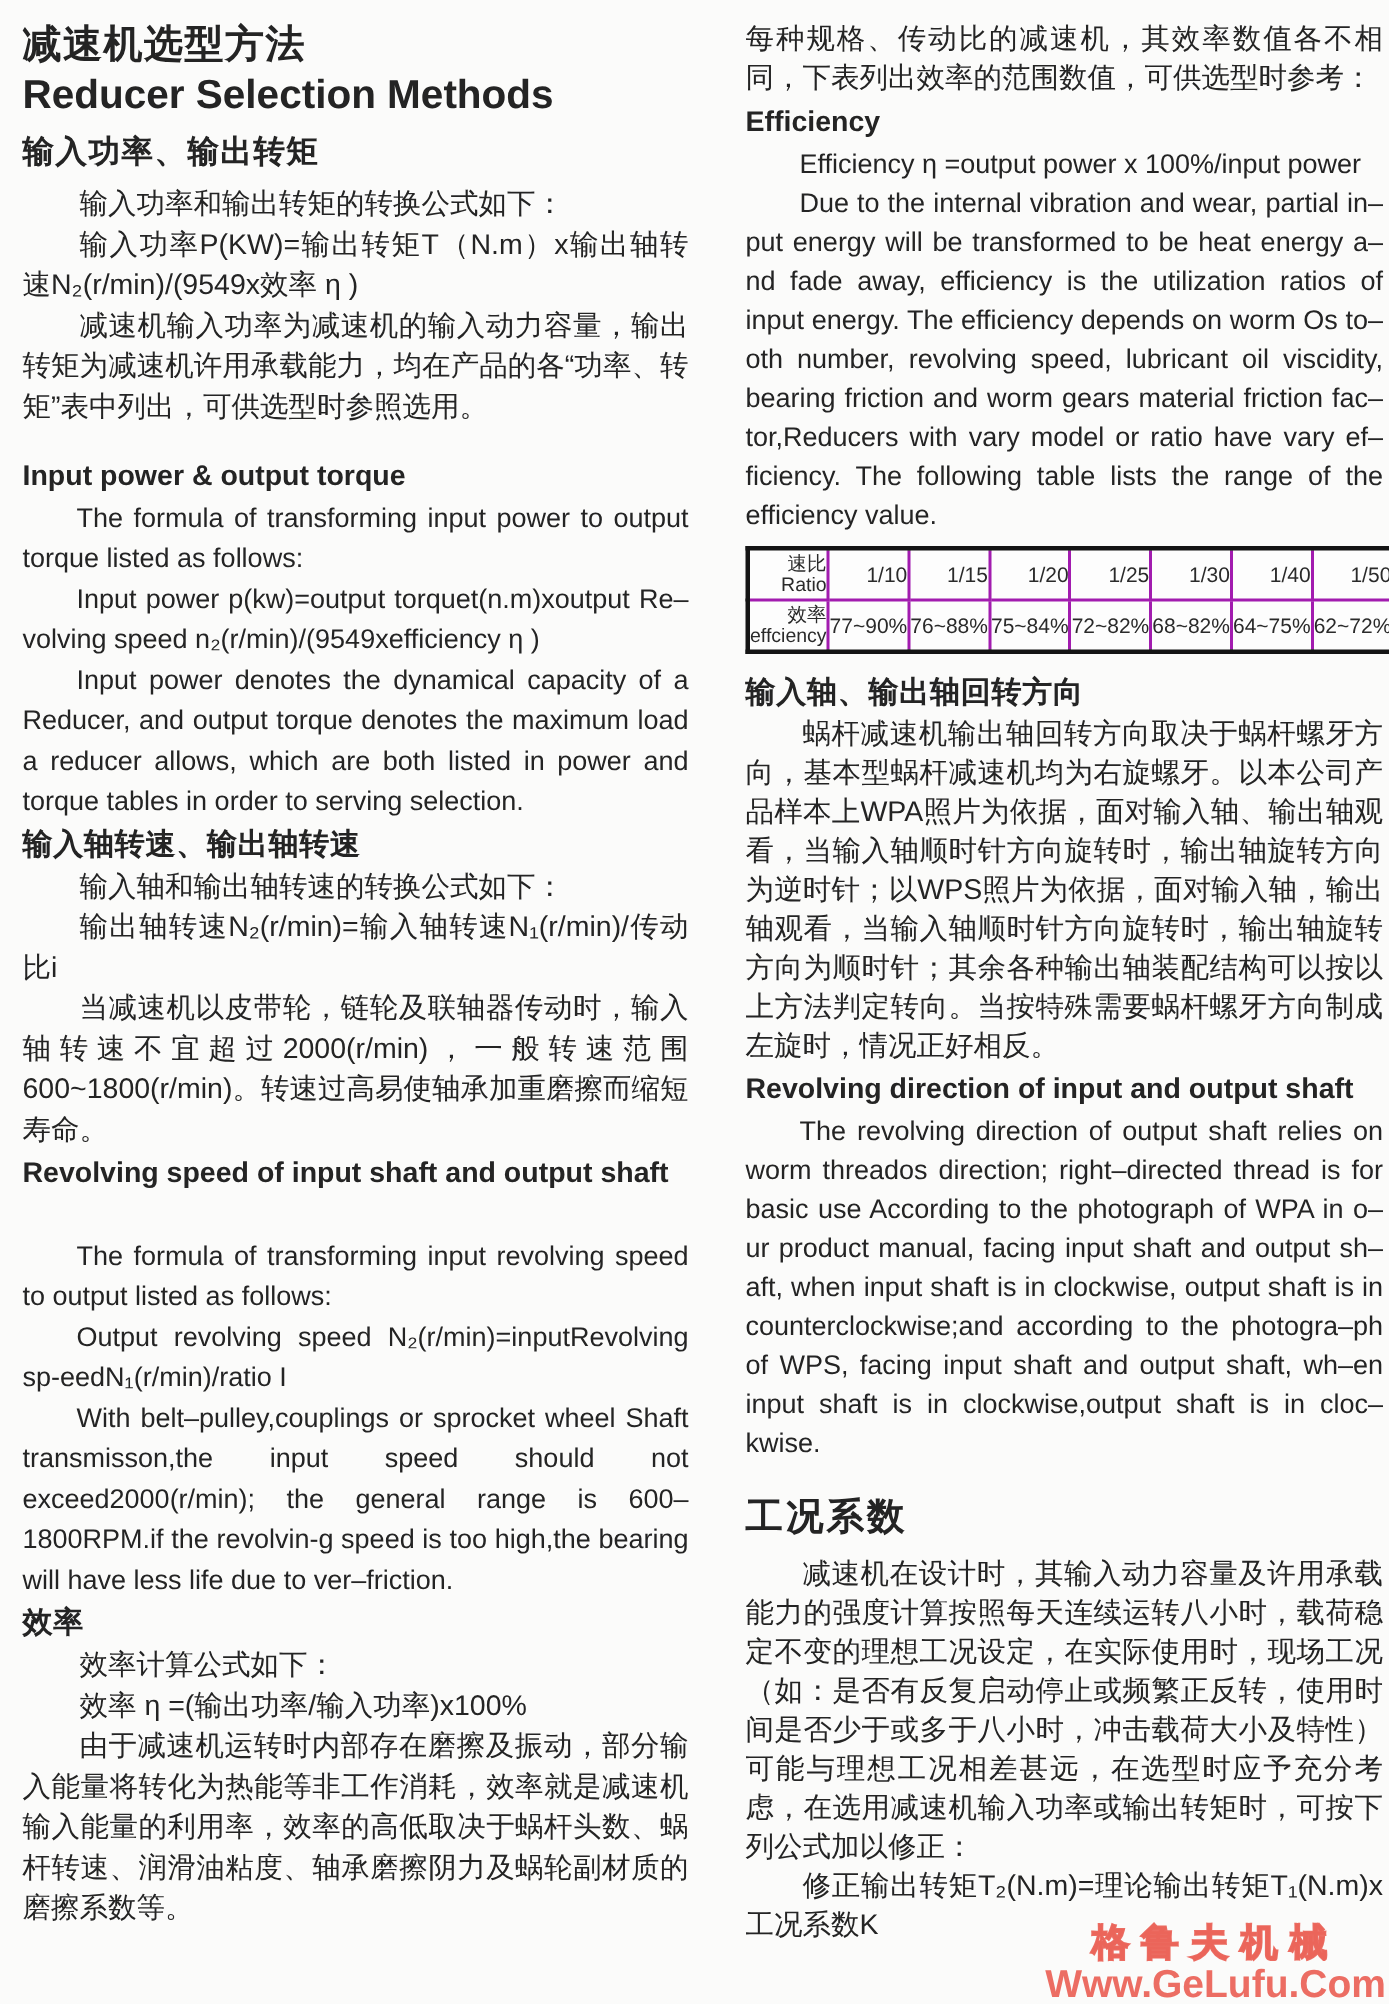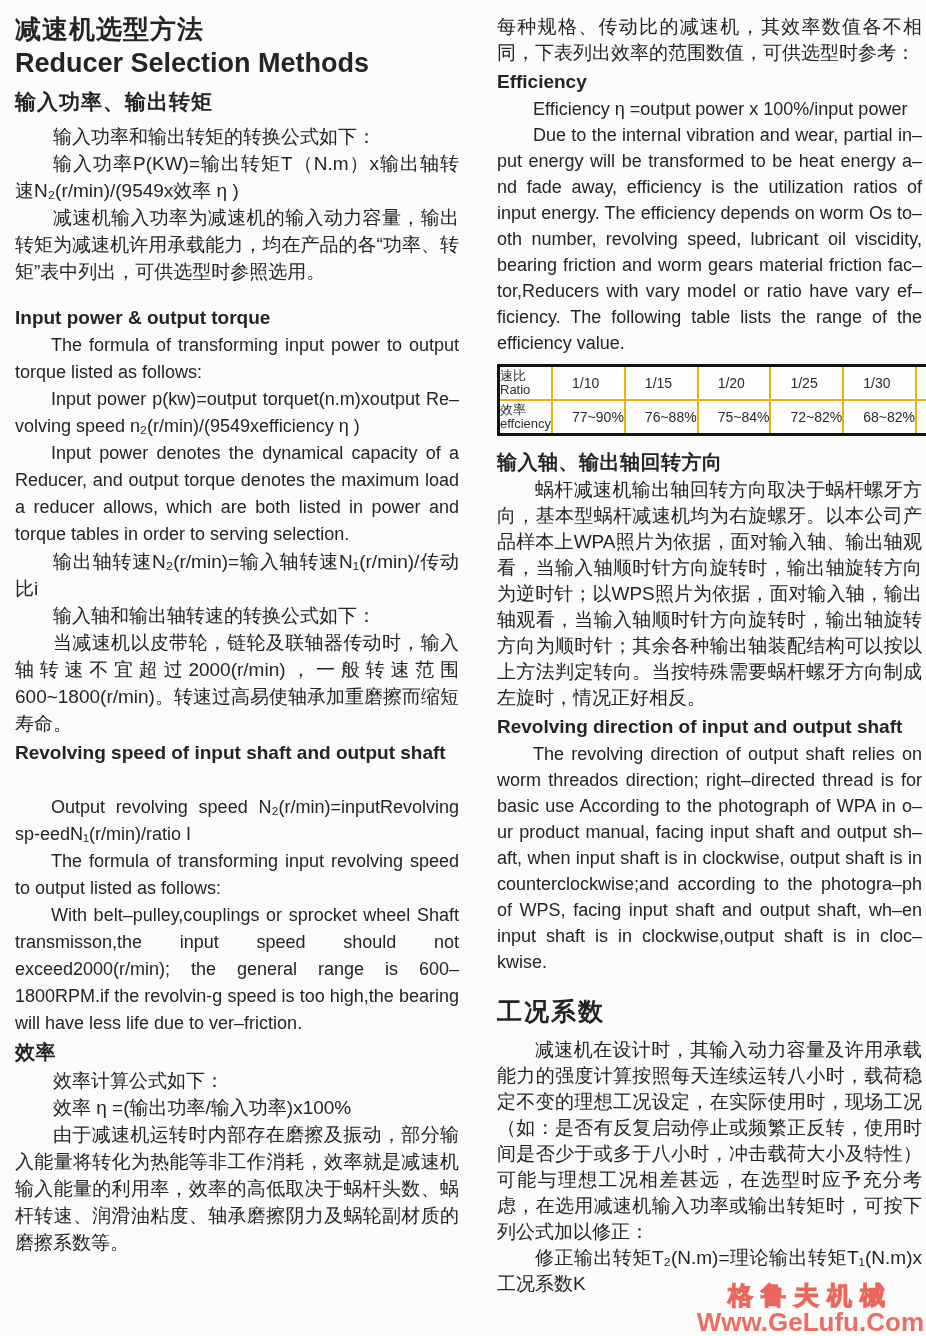--- a/index.html
+++ b/index.html
@@ -35,30 +35,30 @@
   .col-right .p { line-height:26px; }
 
   table.eff-table {
     border-collapse:collapse;
     width:100%;
     margin:8px 0 4px 0;
     border:3px solid #141414;
     background:#fdfdfd;
   }
   table.eff-table td {
-    border:2px solid #eab308;
-    text-align:left;
+    border:2px solid #a21caf;
+    text-align:right;
     vertical-align:middle;
     padding:2px 0;
     font-size:14px;
     line-height:15px;
     color:#2a2a2a;
   }
   table.eff-table td.hdr { font-size:13px; line-height:14px; width:64px; }
-  table.eff-table td.val { font-size:14px;padding-left:19px; }
+  table.eff-table td.val { font-size:14px; }
 
   .watermark {
     position:absolute;
     right:2px; bottom:0px;
     text-align:center;
     z-index:5;
     pointer-events:none;
     line-height:1.05;
   }
   .wm-name {
@@ -86,27 +86,28 @@
 
   <p class="p">输入功率和输出转矩的转换公式如下：</p>
   <p class="p">输入功率P(KW)=输出转矩T（N.m）x输出轴转速N₂(r/min)/(9549x效率 η )</p>
   <p class="p">减速机输入功率为减速机的输入动力容量，输出转矩为减速机许用承载能力，均在产品的各“功率、转矩”表中列出，可供选型时参照选用。</p>
 
   <h3 class="h3">Input power &amp; output torque</h3>
   <p class="p en">The formula of transforming input power to output torque listed as follows:</p>
   <p class="p en">Input power p(kw)=output torquet(n.m)xoutput Re–volving speed n₂(r/min)/(9549xefficiency η )</p>
   <p class="p en">Input power denotes the dynamical capacity of a Reducer, and output torque denotes the maximum load a reducer allows, which are both listed in power and torque tables in order to serving selection.</p>
 
+  <h3 class="h3 cn tight">输入轴转速、输出轴转速</h3>
+  <p class="p">输入轴和输出轴转速的转换公式如下：</p>
   <p class="p">输出轴转速N₂(r/min)=输入轴转速N₁(r/min)/传动比i</p>
-  <p class="p">输入轴和输出轴转速的转换公式如下：</p>
   <p class="p">当减速机以皮带轮，链轮及联轴器传动时，输入轴转速不宜超过2000(r/min)，一般转速范围600~1800(r/min)。转速过高易使轴承加重磨擦而缩短寿命。</p>
 
   <h3 class="h3 tight gap-after">Revolving speed of input shaft and output shaft</h3>
+  <p class="p en">The formula of transforming input revolving speed to output listed as follows:</p>
   <p class="p en">Output revolving speed N₂(r/min)=inputRevolving sp-eedN₁(r/min)/ratio I</p>
-  <p class="p en">The formula of transforming input revolving speed to output listed as follows:</p>
   <p class="p en">With belt–pulley,couplings or sprocket wheel Shaft transmisson,the input speed should not exceed2000(r/min); the general range is 600–1800RPM.if the revolvin-g speed is too high,the bearing will have less life due to ver–friction.</p>
 
   <h3 class="h3 cn tight">效率</h3>
   <p class="p">效率计算公式如下：</p>
   <p class="p">效率 η =(输出功率/输入功率)x100%</p>
   <p class="p">由于减速机运转时内部存在磨擦及振动，部分输入能量将转化为热能等非工作消耗，效率就是减速机输入能量的利用率，效率的高低取决于蜗杆头数、蜗杆转速、润滑油粘度、轴承磨擦阴力及蜗轮副材质的磨擦系数等。</p>
 </div>
 
 <div class="col col-right">
   <p class="p flush">每种规格、传动比的减速机，其效率数值各不相同，下表列出效率的范围数值，可供选型时参考：</p>

